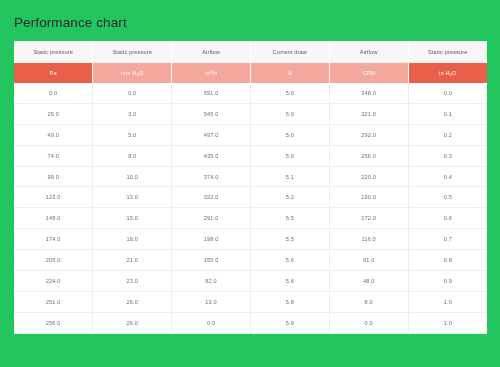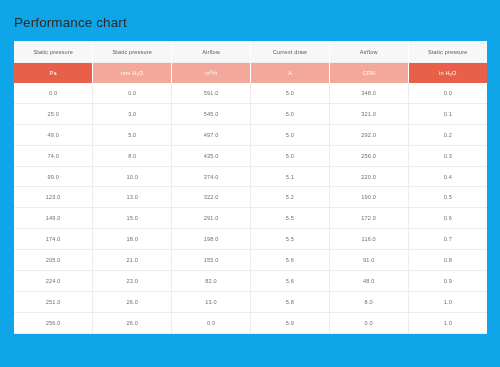--- a/index.html
+++ b/index.html
@@ -11,21 +11,21 @@
     height: 367px;
     background: #ffffff;
     font-family: "Liberation Sans", sans-serif;
     overflow: hidden;
   }
   .page {
     position: relative;
     width: 500px;
     height: 367px;
     box-sizing: border-box;
-    background: #0ea5e9;
+    background: #22c55e;
   }
   .page-title {
     position: absolute;
     left: 14px;
     top: 14px;
     font-size: 13.5px;
     font-weight: 400;
     color: #2b2b2b;
     letter-spacing: 0.1px;
     line-height: 18px;

